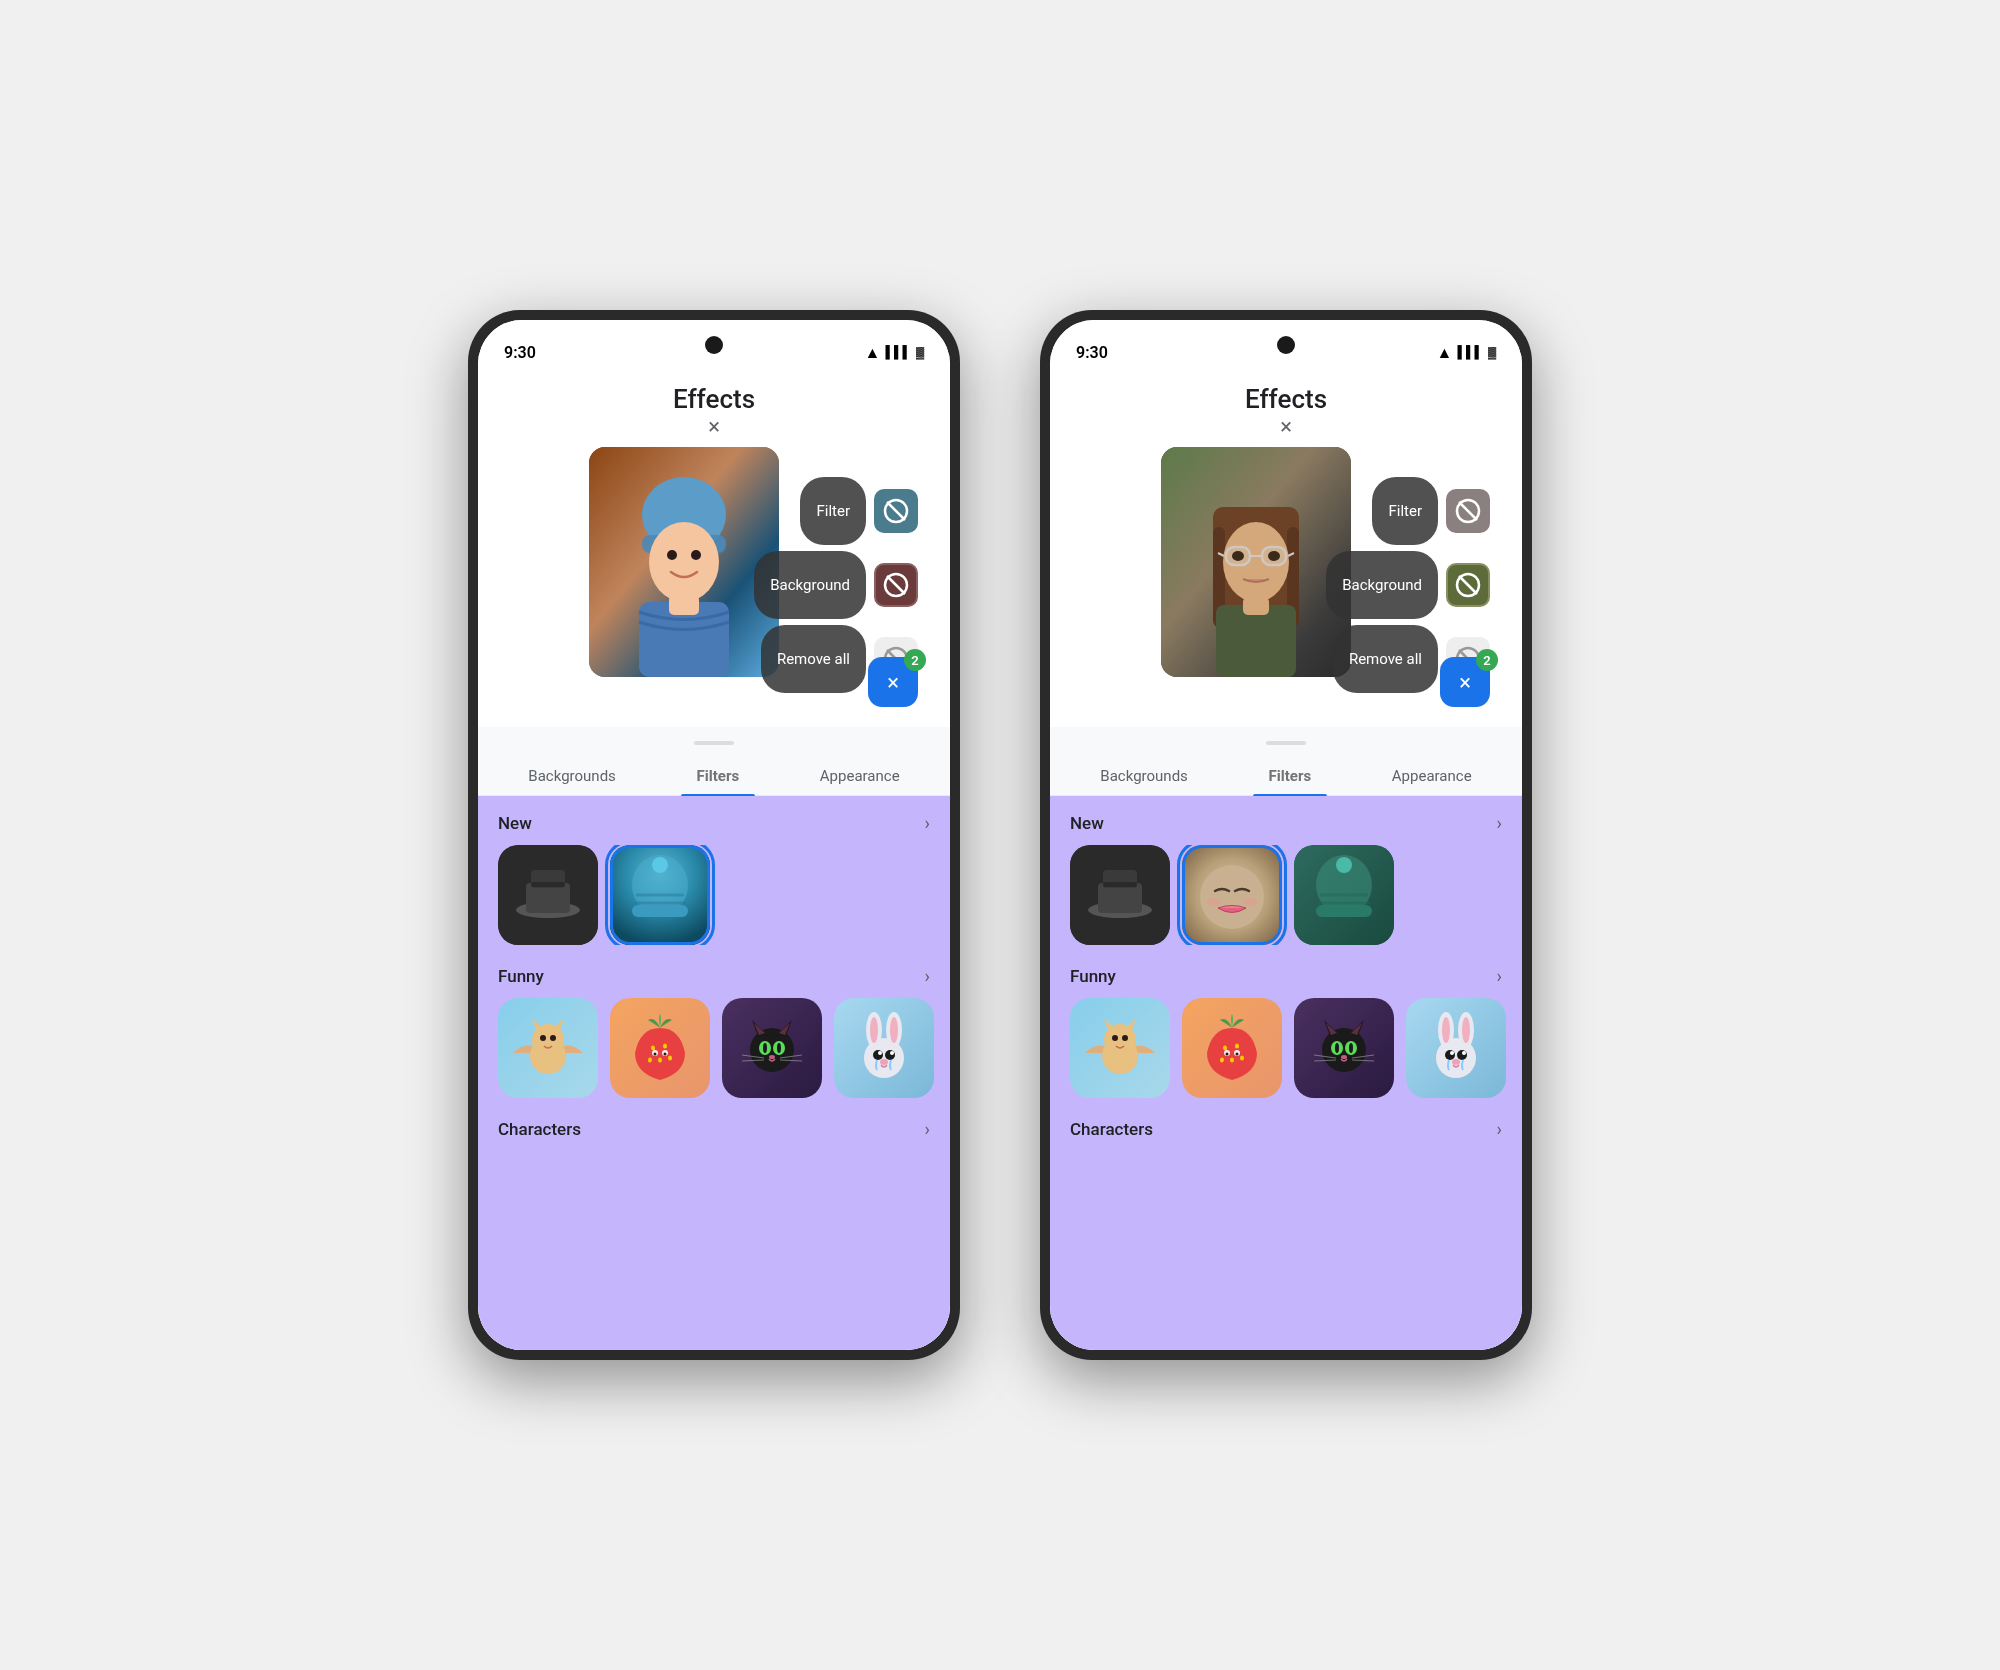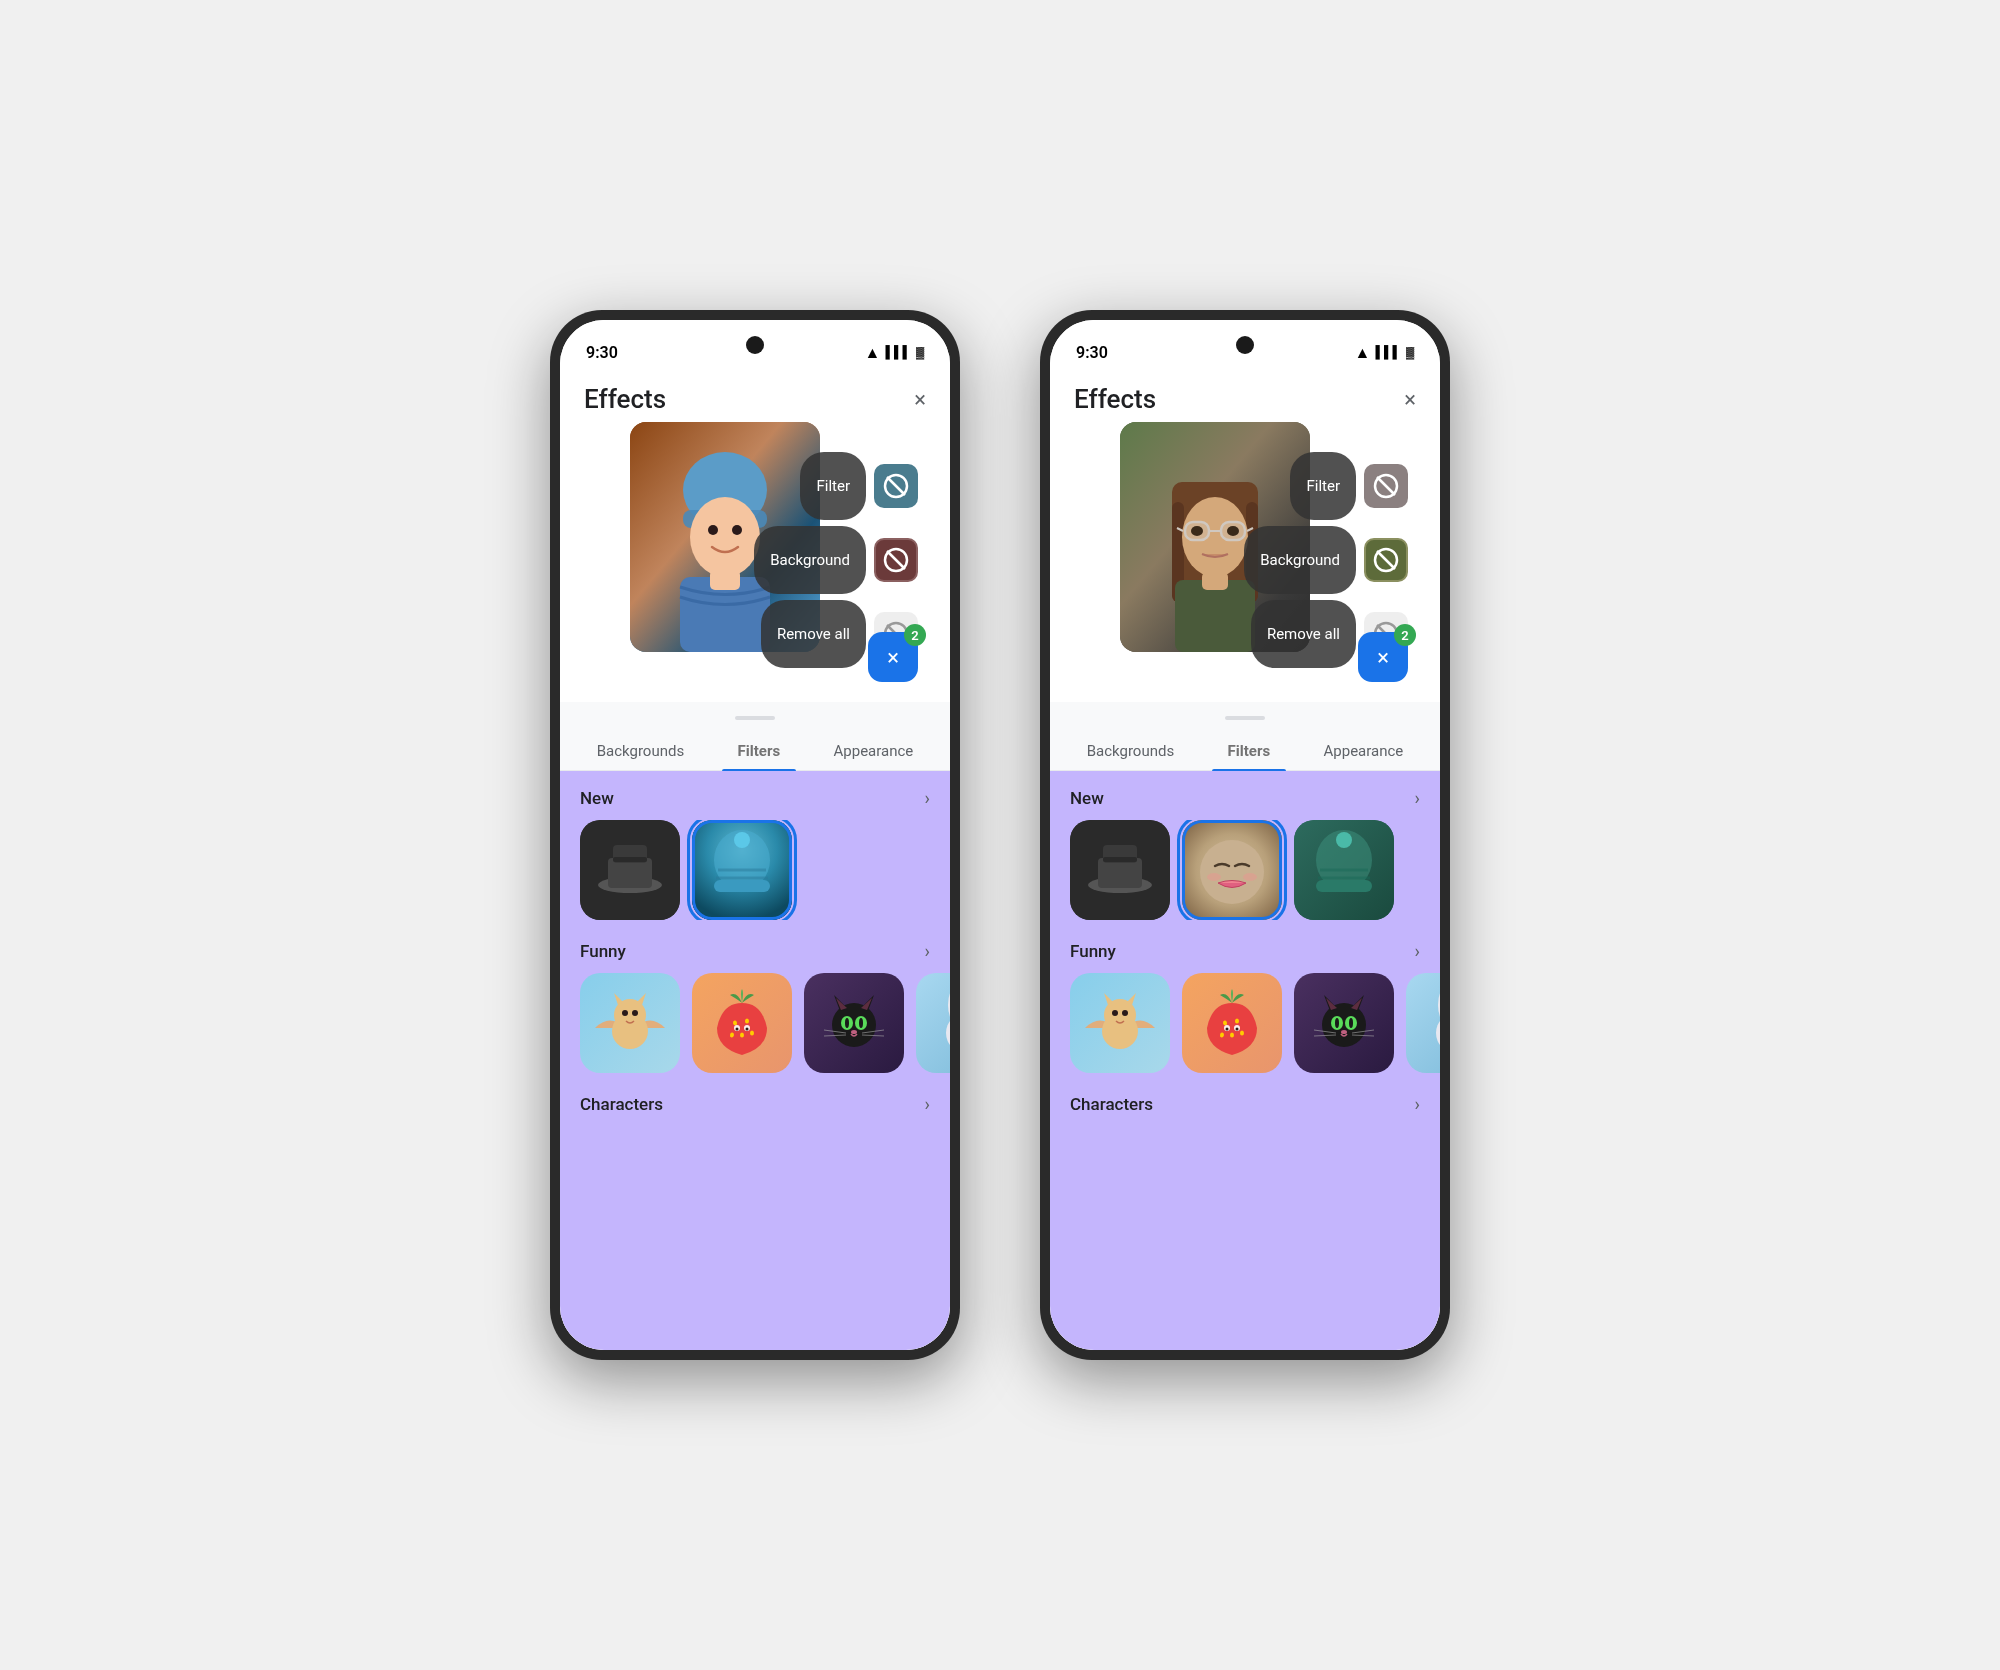--- a/index.html
+++ b/index.html
@@ -20,21 +20,21 @@
       align-items: center;
       justify-content: center;
       width: 100%;
       height: 100%;
       background: #f0f0f0;
       padding: 60px;
     }
 
     
     .phone {
-      width: 410px;
+      width: 492px;
       height: 1050px;
       background: #2a2a2a;
       border-radius: 52px;
       padding: 10px;
       box-shadow: 0 20px 60px rgba(0,0,0,0.4);
       position: relative;
     }
 
     .phone-inner {
       width: 100%;
@@ -90,20 +90,21 @@
       overflow: hidden;
       background: #fff;
     }
 
     
     .app-header {
       display: flex;
       justify-content: space-between;
       align-items: center;
       padding: 14px 24px 8px 24px;
+      flex-direction: column;
     }
 
     .app-title {
       font-size: 26px;
       font-weight: 500;
       color: #202124;
     }
 
     .close-btn {
       font-size: 22px;

